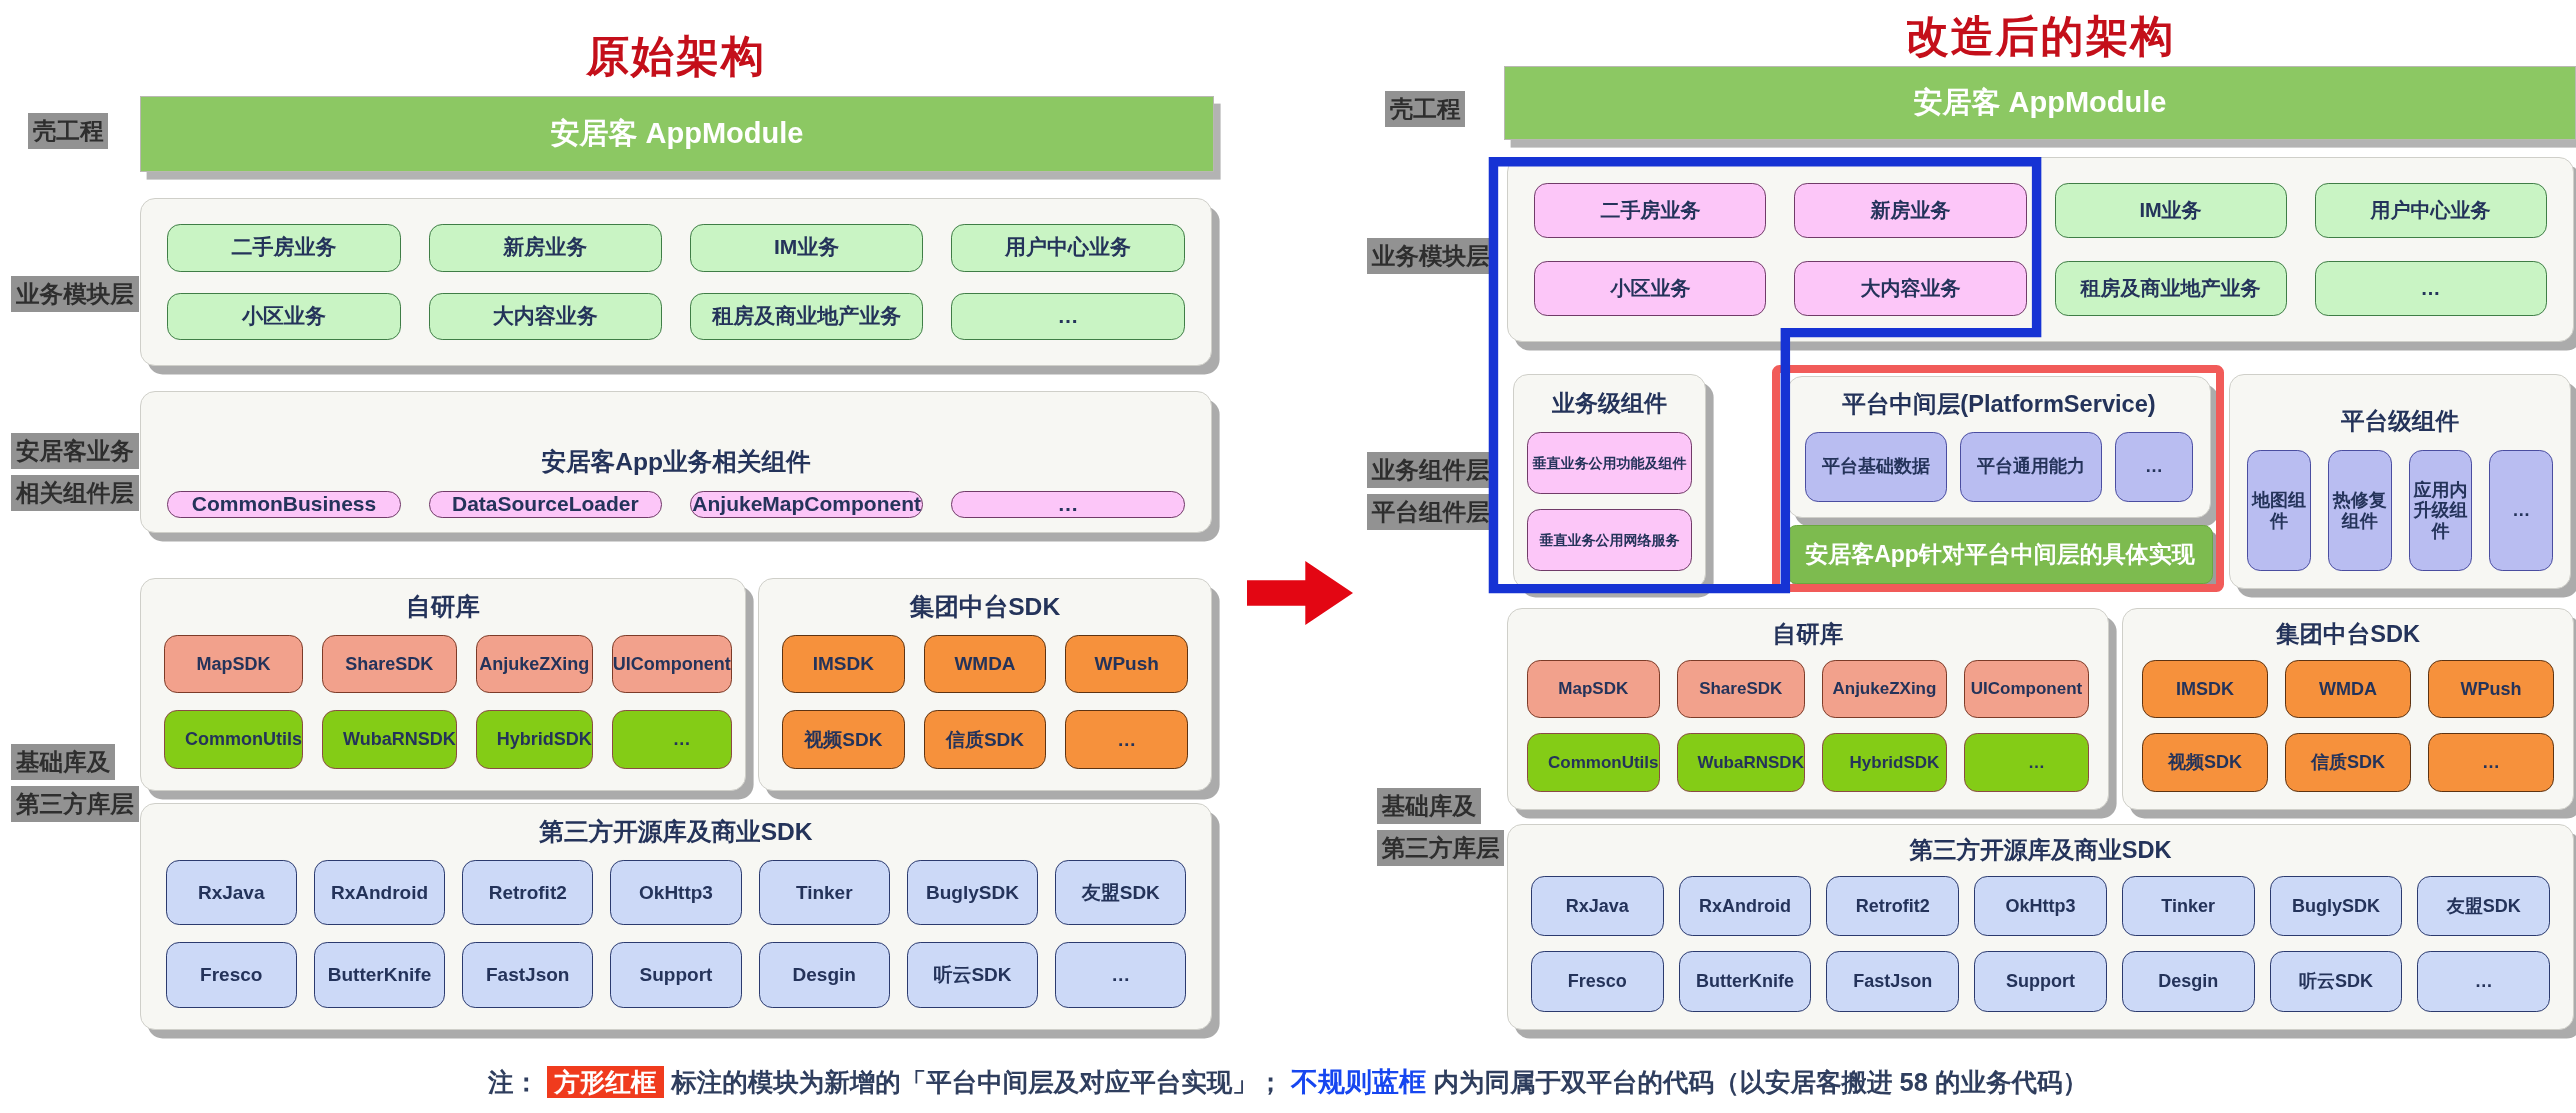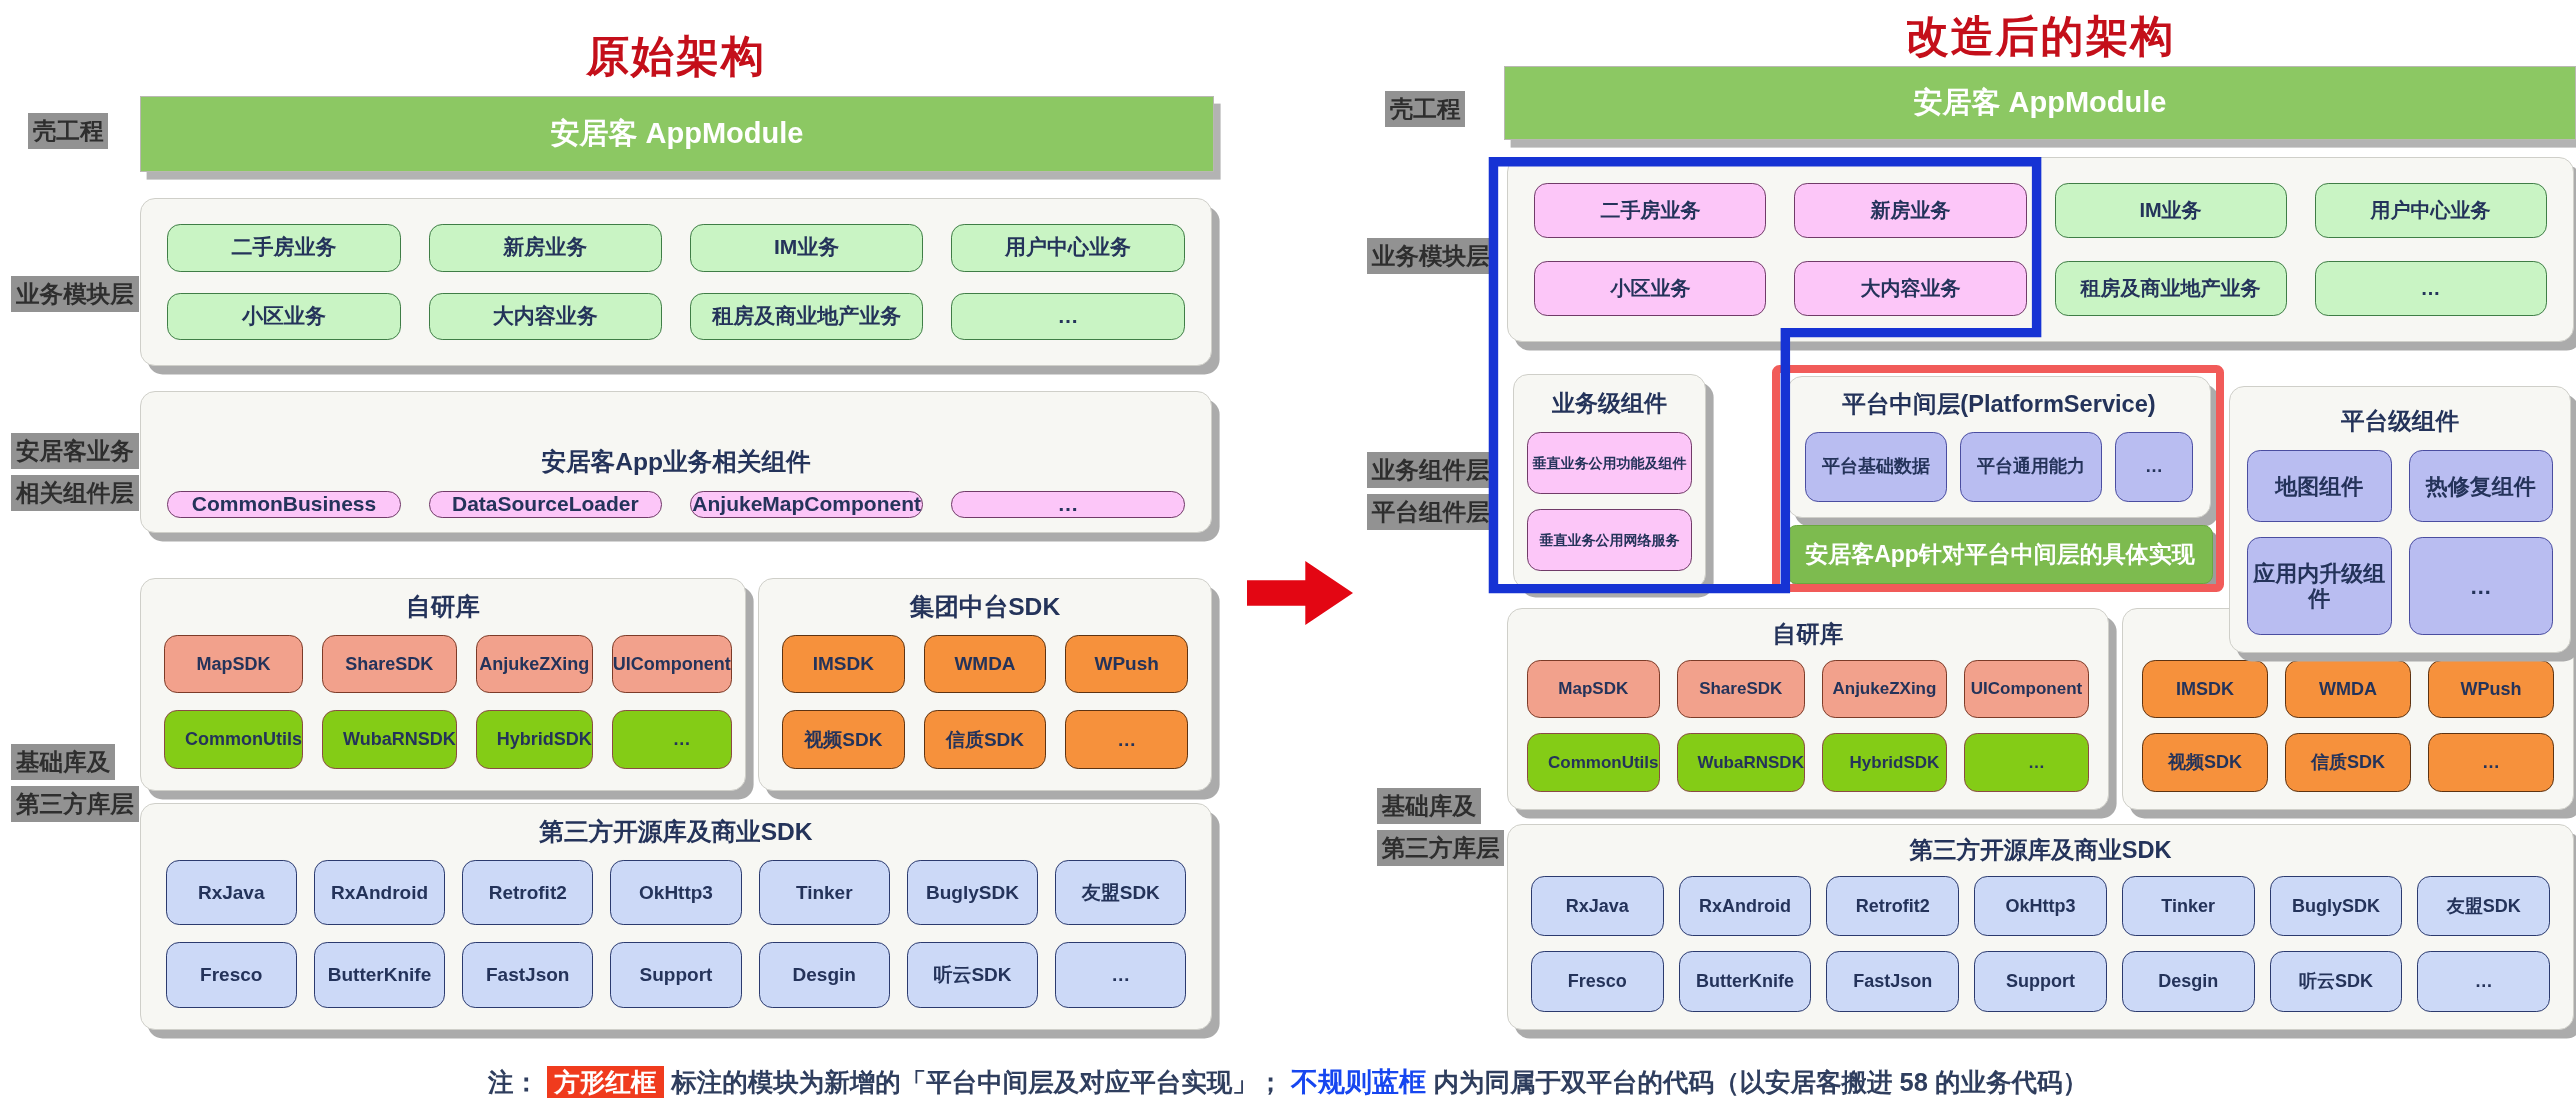--- a/index.html
+++ b/index.html
@@ -197,23 +197,23 @@
     <div class="card-title" style="font-size:23.6px;margin-bottom:11.3px;">平台中间层(PlatformService)</div>
     <div class="grid" style="grid-template-columns:1fr 1fr 0.55fr;gap:13.2px;font-size:18px;">
         <div class="box purple">平台基础数据</div>
         <div class="box purple">平台通用能力</div>
         <div class="box purple">…</div>
       </div>
   </div>
 
   <div class="impl-banner" style="left:1787px;top:525px;width:424px;height:57px;">安居客App针对平台中间层的具体实现</div>
 
-  <div class="card z2" style="left:2229px;top:386px;width:342px;height:267px;padding:18px 17px 17px;">
+  <div class="card z2" style="left:2229px;top:374px;width:342px;height:215px;padding:30px 17px 17px;">
     <div class="card-title" style="font-size:23.6px;margin-bottom:13.2px;">平台级组件</div>
-    <div class="grid" style="grid-template-columns:1fr 1fr;gap:15px 17px;font-size:22px;">
+    <div class="grid" style="grid-template-columns:1fr 1fr 1fr 1fr;gap:15px 17px;font-size:18px;">
         <div class="box purple">地图组件</div>
         <div class="box purple">热修复组件</div>
         <div class="box purple">应用内升级组件</div>
         <div class="box purple">…</div>
       </div>
   </div>
 
   <div class="card" style="left:1507px;top:608px;width:602px;height:202px;padding:9.4px 19px 17px;">
     <div class="card-title" style="font-size:23.6px;margin-bottom:9.4px;">自研库</div>
     <div class="grid" style="grid-template-columns:repeat(4,1fr);gap:15px 17px;font-size:17px;">

